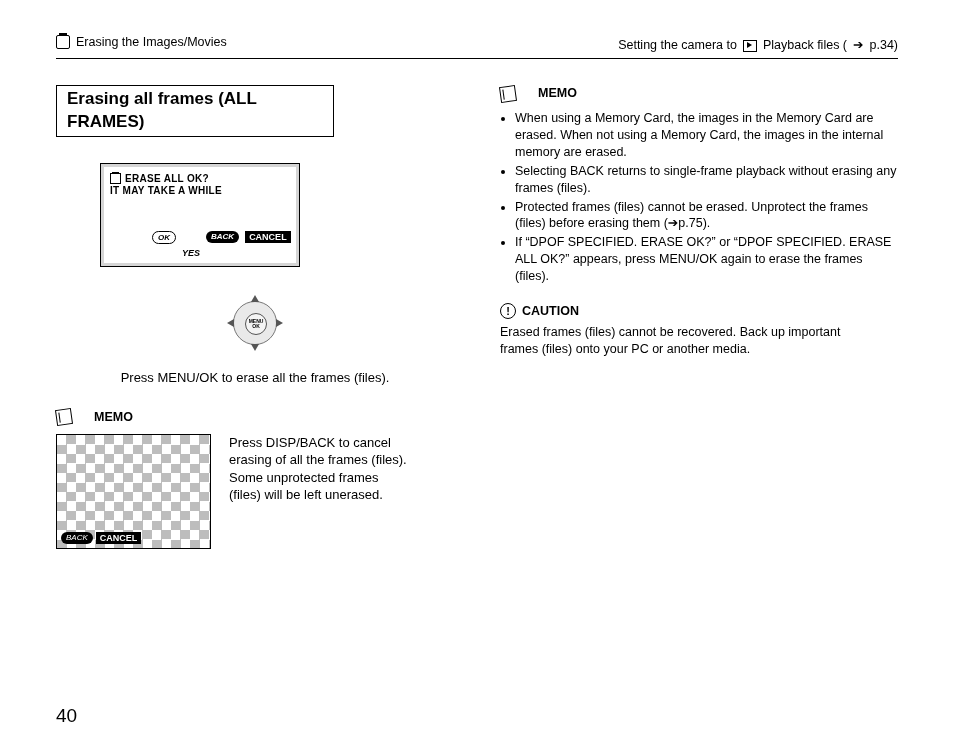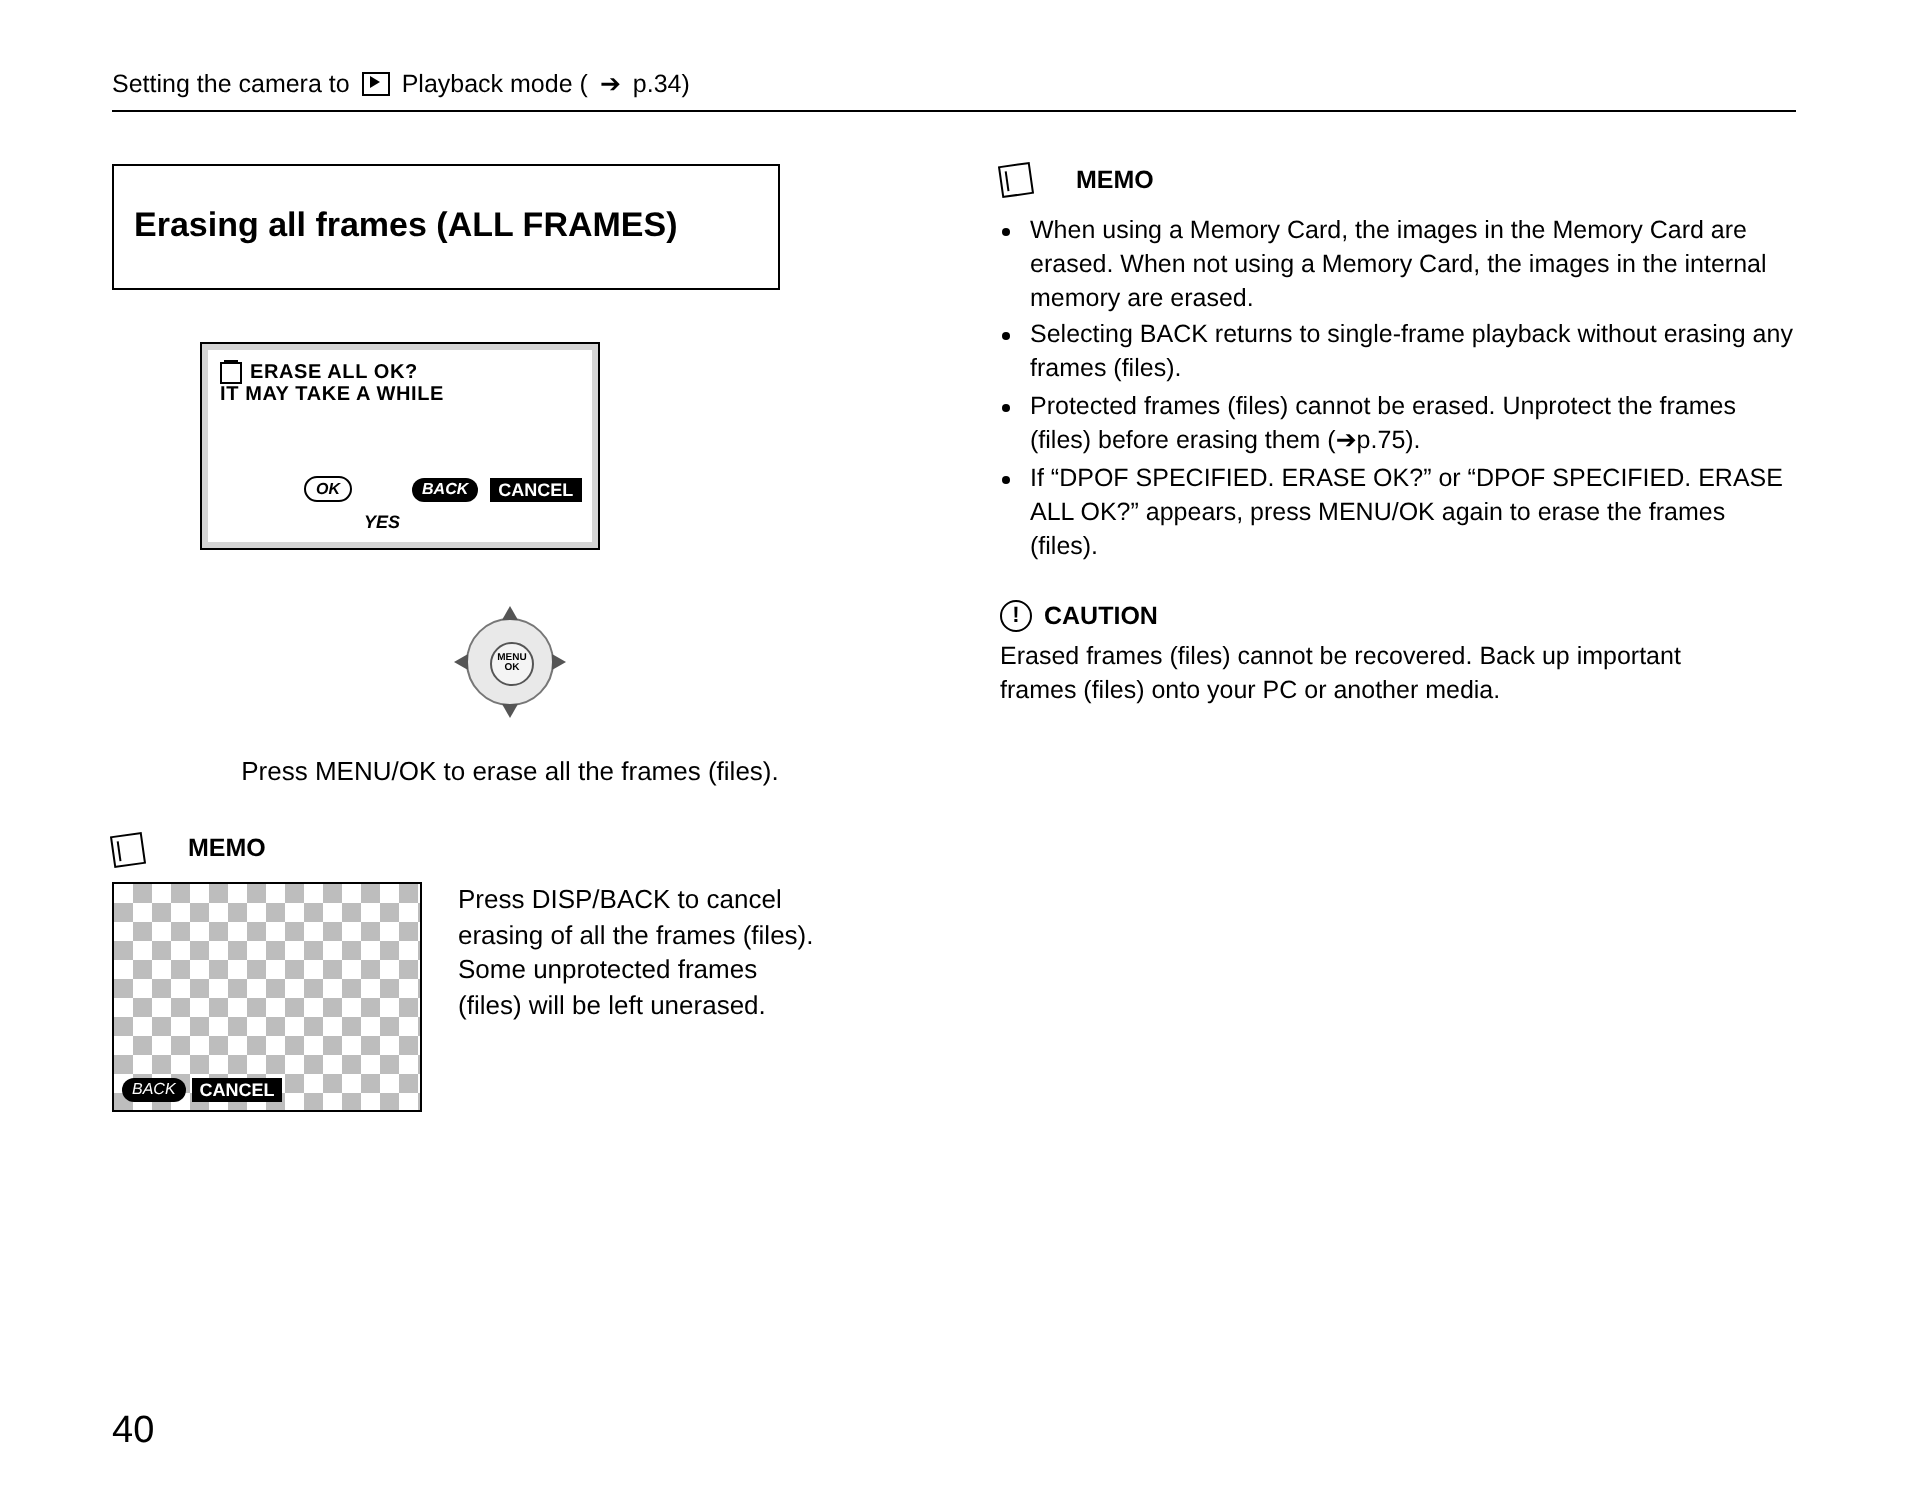--- a/index.html
+++ b/index.html
@@ -50,24 +50,24 @@
     display:flex;
     gap: 36px;
     margin-top: 26px;
   }
   .col { flex: 1 1 50%; }
   .col.right { padding-left: 10px; }
   
   .section-title {
     border: 1px solid #000;
     background:#fff;
-    padding: 19px 10px;
+    padding: 2px 10px;
     font-weight: bold;
     font-size: 17px;
-    width: 334px;
+    width: 278px;
     box-sizing:border-box;
   }
   
   .lcd {
     margin: 26px 0 0 44px;
     width: 200px;
     border: 1px solid #000;
     box-sizing:border-box;
     background:#fff;
   }
@@ -194,24 +194,28 @@
   .pagenum{
     position:absolute; left:56px; bottom:26px; font-size:19px;
   }
 </style>
 </head>
 <body>
 
 <div class="page">
 
   <div class="topbar">
+    <div class="left">
+      <span class="trash-glyph"></span>
+      <span>Erasing the Images/Movies</span>
+    </div>
     <div class="right">
       <span>Setting the camera to </span>
       <span class="play-glyph"></span>
-      <span> Playback mode (</span>
+      <span> Playback files (</span>
       <span class="arrow">➔</span>
       <span>p.34)</span>
     </div>
   </div>
 
   <div class="cols">
 
     <div class="col">
 
       <div class="section-title">Erasing all frames (ALL FRAMES)</div>

